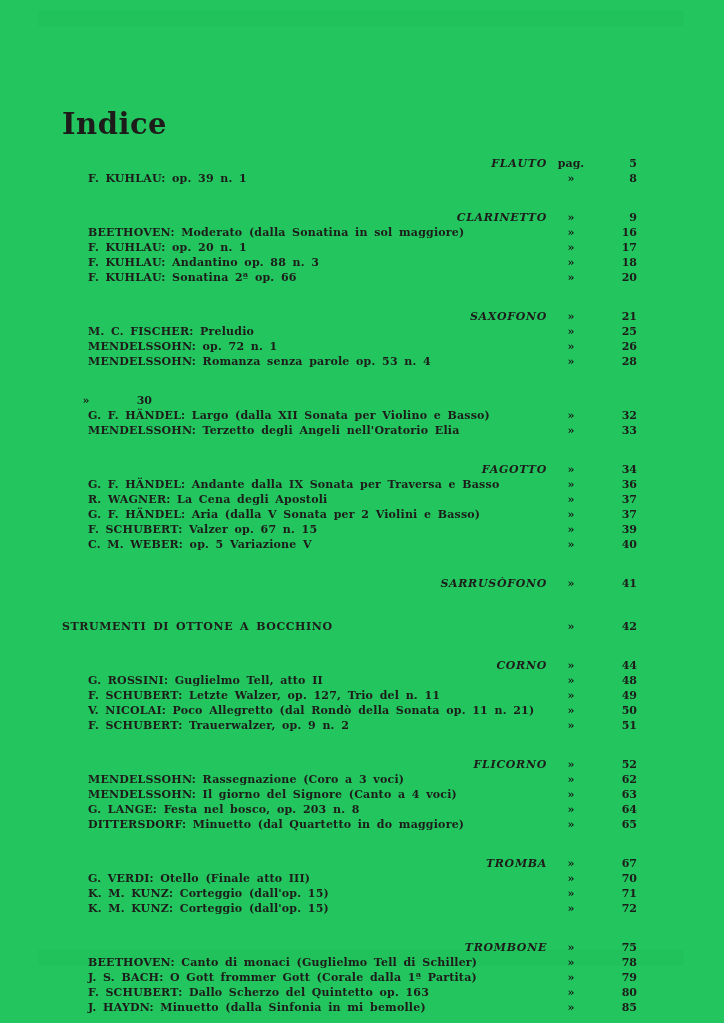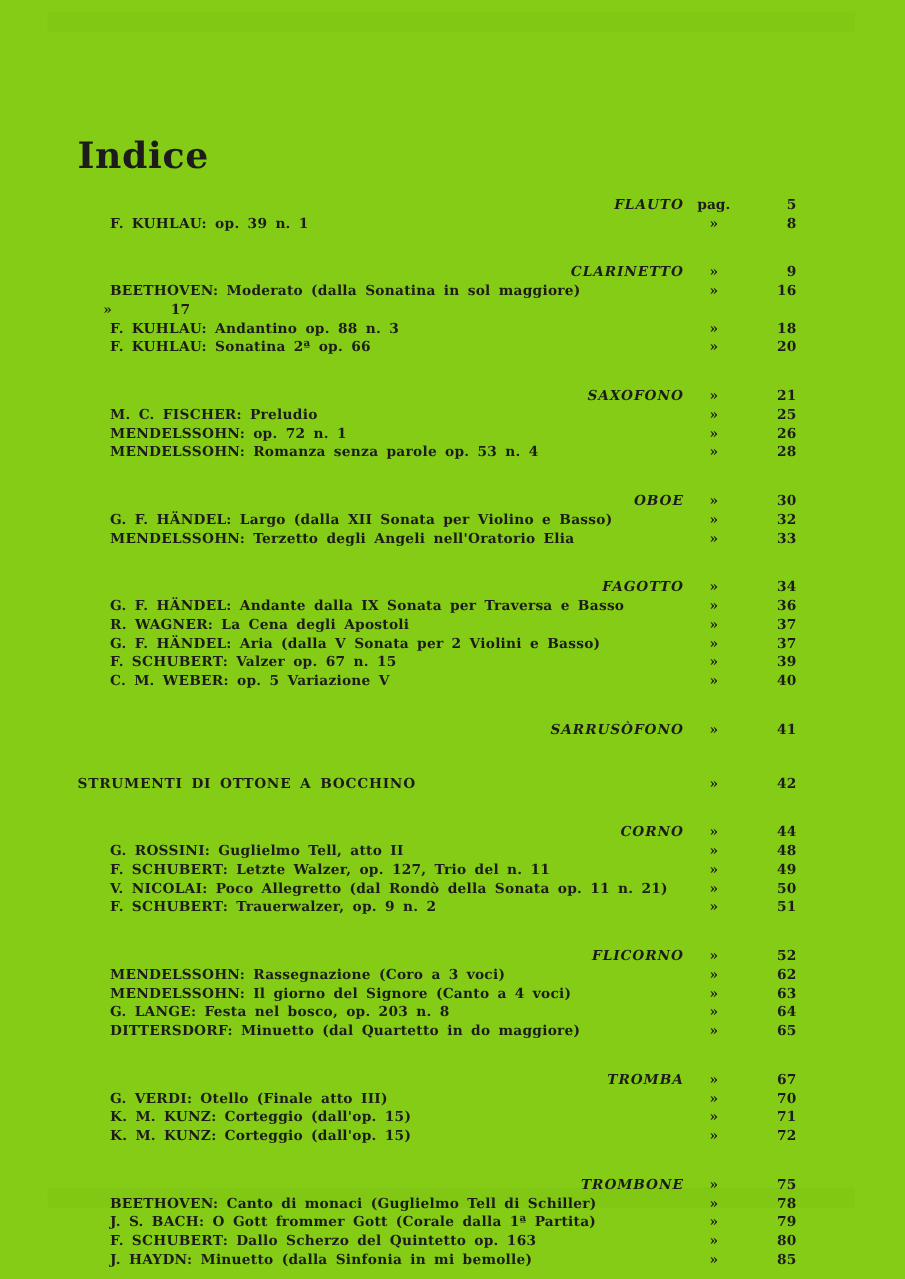--- a/index.html
+++ b/index.html
@@ -15,21 +15,21 @@
     overflow: hidden;
     position: relative;
   }
   .page {
     position: absolute;
     top: 0; left: 0;
     width: 724px;
     height: 1023px;
     box-sizing: border-box;
     padding: 108px 87px 0 62px;
-    background: #84cc16;
+    background: #22c55e;
   }
   .title {
     font-size: 29px;
     font-weight: bold;
     line-height: 32px;
     margin: 0 0 16px 0;
     letter-spacing: 0.5px;
   }
   .toc { width: 100%; }
   .section { margin-top: 24px; }
@@ -107,20 +107,21 @@
           <span class="label italic">CLARINETTO</span>
           <span class="pag">»</span>
           <span class="num">9</span>
         </div>
         <div class="row item">
           <span class="label ">BEETHOVEN: Moderato (dalla Sonatina in sol maggiore)</span>
           <span class="pag">»</span>
           <span class="num">16</span>
         </div>
         <div class="row item">
+          <span class="label ">F. KUHLAU: op. 20 n. 1</span>
           <span class="pag">»</span>
           <span class="num">17</span>
         </div>
         <div class="row item">
           <span class="label ">F. KUHLAU: Andantino op. 88 n. 3</span>
           <span class="pag">»</span>
           <span class="num">18</span>
         </div>
         <div class="row item">
           <span class="label ">F. KUHLAU: Sonatina 2ª op. 66</span>
@@ -145,21 +146,20 @@
           <span class="num">26</span>
         </div>
         <div class="row item">
           <span class="label ">MENDELSSOHN: Romanza senza parole op. 53 n. 4</span>
           <span class="pag">»</span>
           <span class="num">28</span>
         </div>
       </section>
       <section class="section">
         <div class="row header">
-          <span class="label italic">OBOE</span>
           <span class="pag">»</span>
           <span class="num">30</span>
         </div>
         <div class="row item">
           <span class="label ">G. F. HÄNDEL: Largo (dalla XII Sonata per Violino e Basso)</span>
           <span class="pag">»</span>
           <span class="num">32</span>
         </div>
         <div class="row item">
           <span class="label ">MENDELSSOHN: Terzetto degli Angeli nell'Oratorio Elia</span>

